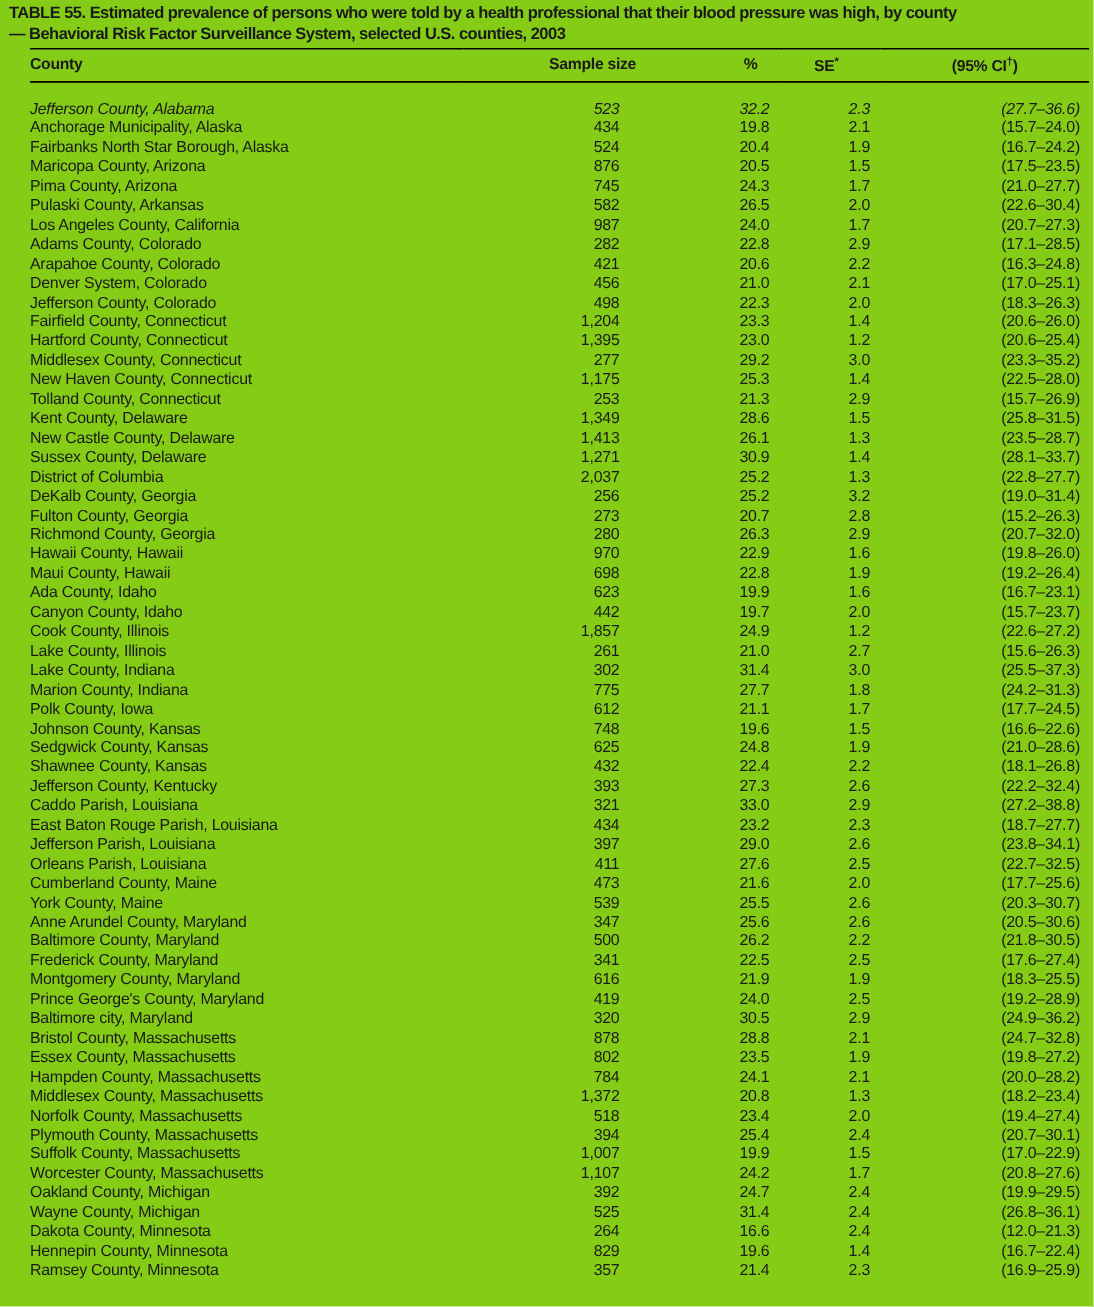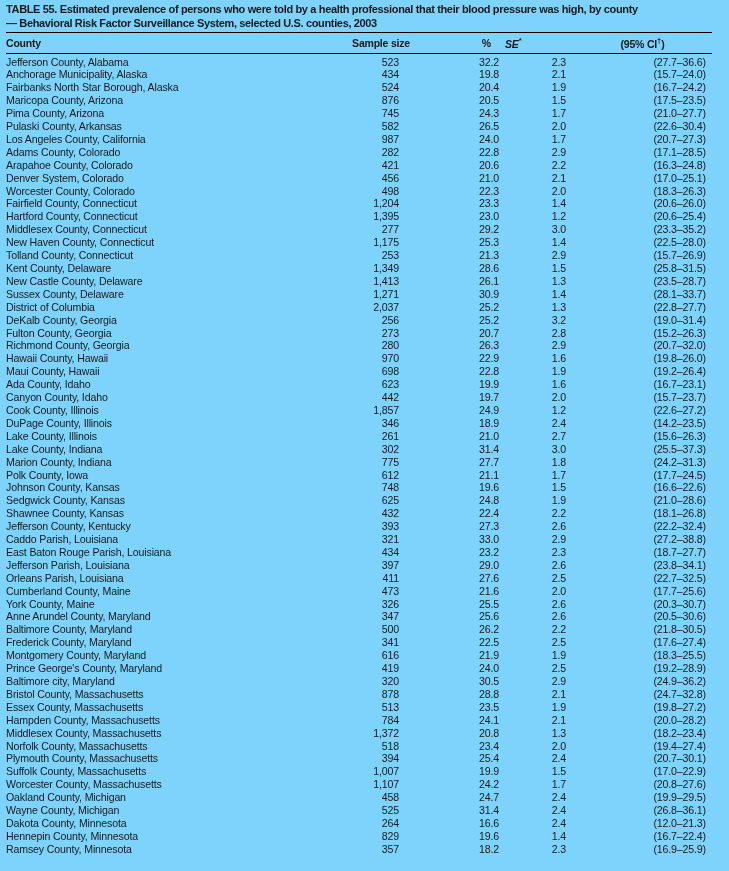--- a/index.html
+++ b/index.html
@@ -1,36 +1,36 @@
 <!DOCTYPE html>
 <html><head>
 <meta charset="utf-8">
 <style>
   html, body { margin: 0; padding: 0; background: #ffffff; }
   .page {
     position: relative;
     width: 729px;
     height: 871px;
-    background: #7dd3fc;
+    background: #84cc16;
     color: #1a1a1a;
     font-family: "Liberation Sans", sans-serif;
     overflow: hidden;
     box-sizing: border-box;
   }
   .title {
     padding: 3px 4px 0 6px;
     font-weight: bold;
     font-size: 11px;
     letter-spacing: -0.35px;
     line-height: 13.5px;
     color: #1a1a1a;
   }
   .title-line { white-space: nowrap; overflow: hidden; }
   table.prevalence {
-    margin: 2px 8px 0 6px;
+    margin: 2px 8px 0 20px;
     width: 706px;
     border-collapse: collapse;
     table-layout: fixed;
   }
   col.w-county { width: 289px; }
   col.w-n      { width: 117px; }
   col.w-pct    { width: 93px;  }
   col.w-se     { width: 68px;  }
   col.w-ci     { width: 139px; }
   thead th {
@@ -39,34 +39,34 @@
     font-size: 10.5px;
     font-weight: bold;
     letter-spacing: -0.2px;
     padding: 3px 0 3px 0;
     white-space: nowrap;
     color: #1a1a1a;
   }
   th.c-county { text-align: left; }
   th.c-n   { text-align: right; padding-right: 2px; }
   th.c-pct { text-align: right; padding-right: 14px; }
-  th.c-se  { text-align: left; padding-right: 4px; font-style: italic; }
+  th.c-se  { text-align: center; padding-right: 4px; }
   th.c-ci  { padding-right: 0; }
   th sup { font-size: 7.5px; letter-spacing: 0; }
   tbody td {
     font-size: 10.6px;
     letter-spacing: -0.15px;
     height: 12.9px;
     line-height: 12.9px;
     padding: 0;
     white-space: nowrap;
     overflow: hidden;
     color: #1a1a1a;
   }
-  tbody tr:first-child td { padding-top: 2px; }
+  tbody tr:first-child td { padding-top: 12px; font-style: italic; }
   td.c-county { text-align: left; }
   td.c-n   { text-align: right; padding-right: 13px; }
   td.c-pct { text-align: right; padding-right: 6px; }
   td.c-se  { text-align: right; padding-right: 7px; }
   td.c-ci  { text-align: right; padding-right: 6px; }
 </style>
 </head>
 <body>
 
 <div class="page">
@@ -157,21 +157,21 @@
           <td class="c-ci">(16.3–24.8)</td>
         </tr>
         <tr>
           <td class="c-county">Denver System, Colorado</td>
           <td class="c-n">456</td>
           <td class="c-pct">21.0</td>
           <td class="c-se">2.1</td>
           <td class="c-ci">(17.0–25.1)</td>
         </tr>
         <tr>
-          <td class="c-county">Worcester County, Colorado</td>
+          <td class="c-county">Jefferson County, Colorado</td>
           <td class="c-n">498</td>
           <td class="c-pct">22.3</td>
           <td class="c-se">2.0</td>
           <td class="c-ci">(18.3–26.3)</td>
         </tr>
         <tr>
           <td class="c-county">Fairfield County, Connecticut</td>
           <td class="c-n">1,204</td>
           <td class="c-pct">23.3</td>
           <td class="c-se">1.4</td>
@@ -283,27 +283,20 @@
           <td class="c-ci">(15.7–23.7)</td>
         </tr>
         <tr>
           <td class="c-county">Cook County, Illinois</td>
           <td class="c-n">1,857</td>
           <td class="c-pct">24.9</td>
           <td class="c-se">1.2</td>
           <td class="c-ci">(22.6–27.2)</td>
         </tr>
         <tr>
-          <td class="c-county">DuPage County, Illinois</td>
-          <td class="c-n">346</td>
-          <td class="c-pct">18.9</td>
-          <td class="c-se">2.4</td>
-          <td class="c-ci">(14.2–23.5)</td>
-        </tr>
-        <tr>
           <td class="c-county">Lake County, Illinois</td>
           <td class="c-n">261</td>
           <td class="c-pct">21.0</td>
           <td class="c-se">2.7</td>
           <td class="c-ci">(15.6–26.3)</td>
         </tr>
         <tr>
           <td class="c-county">Lake County, Indiana</td>
           <td class="c-n">302</td>
           <td class="c-pct">31.4</td>
@@ -382,21 +375,21 @@
         </tr>
         <tr>
           <td class="c-county">Cumberland County, Maine</td>
           <td class="c-n">473</td>
           <td class="c-pct">21.6</td>
           <td class="c-se">2.0</td>
           <td class="c-ci">(17.7–25.6)</td>
         </tr>
         <tr>
           <td class="c-county">York County, Maine</td>
-          <td class="c-n">326</td>
+          <td class="c-n">539</td>
           <td class="c-pct">25.5</td>
           <td class="c-se">2.6</td>
           <td class="c-ci">(20.3–30.7)</td>
         </tr>
         <tr>
           <td class="c-county">Anne Arundel County, Maryland</td>
           <td class="c-n">347</td>
           <td class="c-pct">25.6</td>
           <td class="c-se">2.6</td>
           <td class="c-ci">(20.5–30.6)</td>
@@ -438,21 +431,21 @@
         </tr>
         <tr>
           <td class="c-county">Bristol County, Massachusetts</td>
           <td class="c-n">878</td>
           <td class="c-pct">28.8</td>
           <td class="c-se">2.1</td>
           <td class="c-ci">(24.7–32.8)</td>
         </tr>
         <tr>
           <td class="c-county">Essex County, Massachusetts</td>
-          <td class="c-n">513</td>
+          <td class="c-n">802</td>
           <td class="c-pct">23.5</td>
           <td class="c-se">1.9</td>
           <td class="c-ci">(19.8–27.2)</td>
         </tr>
         <tr>
           <td class="c-county">Hampden County, Massachusetts</td>
           <td class="c-n">784</td>
           <td class="c-pct">24.1</td>
           <td class="c-se">2.1</td>
           <td class="c-ci">(20.0–28.2)</td>
@@ -487,21 +480,21 @@
         </tr>
         <tr>
           <td class="c-county">Worcester County, Massachusetts</td>
           <td class="c-n">1,107</td>
           <td class="c-pct">24.2</td>
           <td class="c-se">1.7</td>
           <td class="c-ci">(20.8–27.6)</td>
         </tr>
         <tr>
           <td class="c-county">Oakland County, Michigan</td>
-          <td class="c-n">458</td>
+          <td class="c-n">392</td>
           <td class="c-pct">24.7</td>
           <td class="c-se">2.4</td>
           <td class="c-ci">(19.9–29.5)</td>
         </tr>
         <tr>
           <td class="c-county">Wayne County, Michigan</td>
           <td class="c-n">525</td>
           <td class="c-pct">31.4</td>
           <td class="c-se">2.4</td>
           <td class="c-ci">(26.8–36.1)</td>
@@ -516,19 +509,19 @@
         <tr>
           <td class="c-county">Hennepin County, Minnesota</td>
           <td class="c-n">829</td>
           <td class="c-pct">19.6</td>
           <td class="c-se">1.4</td>
           <td class="c-ci">(16.7–22.4)</td>
         </tr>
         <tr>
           <td class="c-county">Ramsey County, Minnesota</td>
           <td class="c-n">357</td>
-          <td class="c-pct">18.2</td>
+          <td class="c-pct">21.4</td>
           <td class="c-se">2.3</td>
           <td class="c-ci">(16.9–25.9)</td>
         </tr>
       </tbody>
   </table>
 </div>
 
 </body></html>

